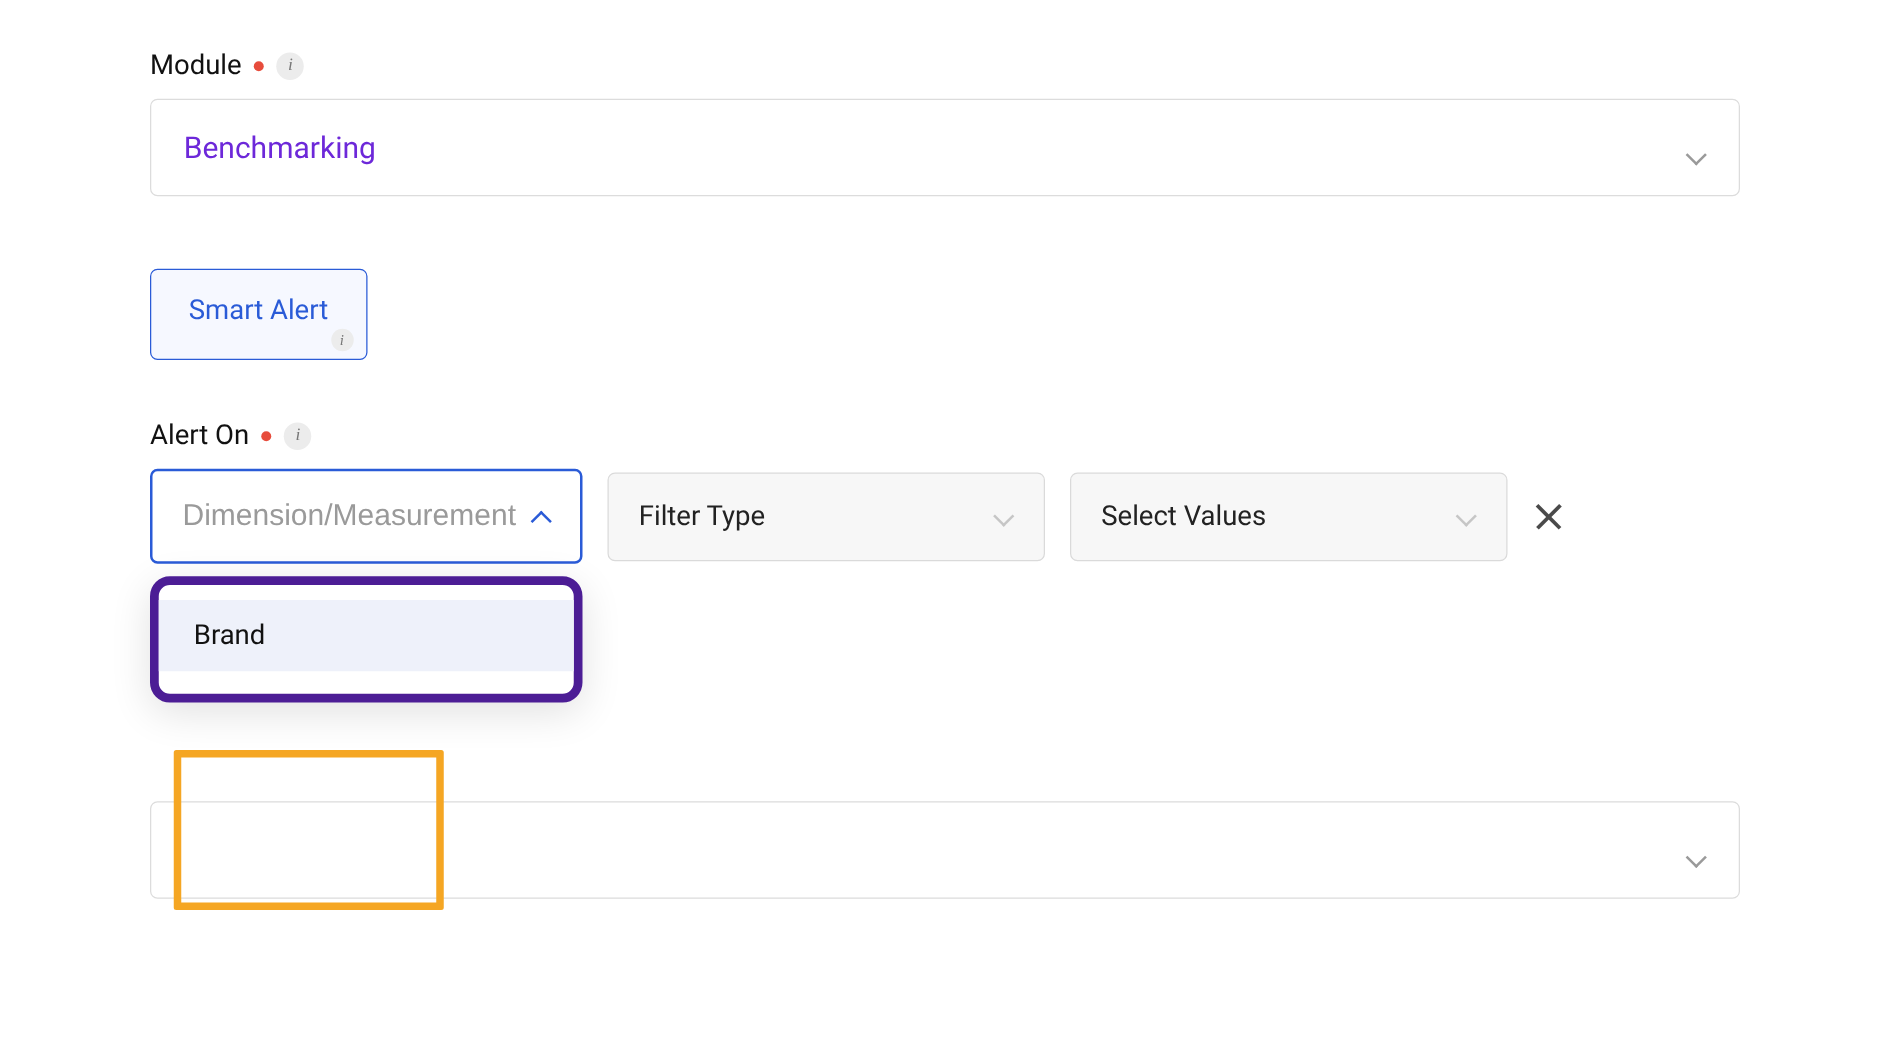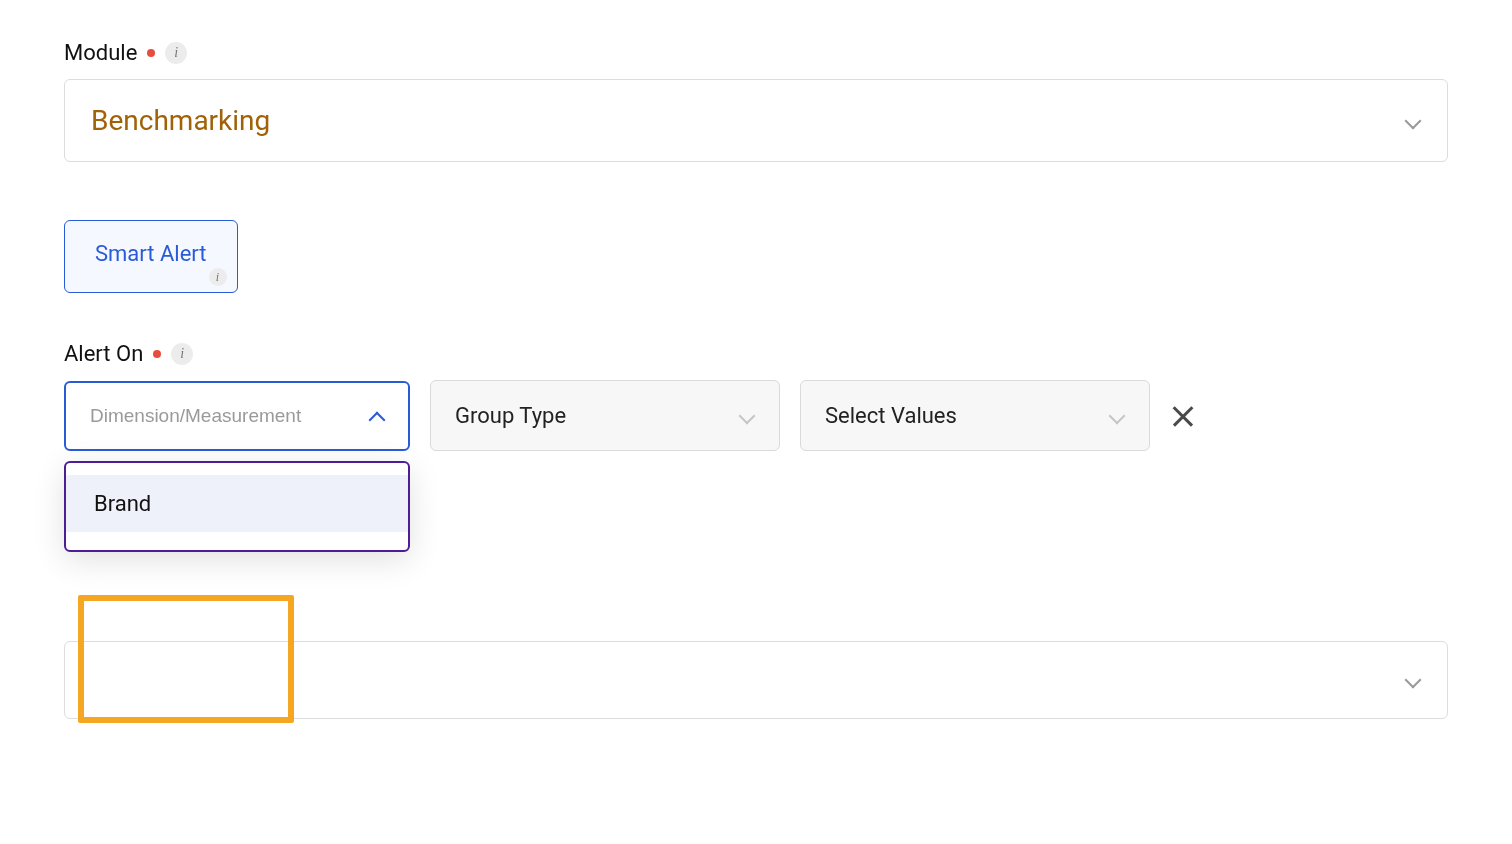--- a/index.html
+++ b/index.html
@@ -9,21 +9,21 @@
     }
     body {
       font-family: -apple-system, BlinkMacSystemFont, "Segoe UI", Roboto, Helvetica, Arial, sans-serif;
       background: #ffffff;
       color: #000000;
       width: 1512px;
       height: 844px;
       position: relative;
     }
     .container {
-      padding: 40px 64px;
+      padding: 40px 120px;
     }
     .field-group {
       margin-bottom: 48px;
     }
     .field-label {
       font-size: 22px;
       font-weight: 400;
       color: #111;
       display: flex;
       align-items: center;
@@ -48,25 +48,25 @@
       font-family: Georgia, serif;
       font-style: italic;
       font-size: 14px;
       color: #777;
     }
     .select-box {
       width: 100%;
       border: 1px solid #dcdcdc;
       border-radius: 6px;
       padding: 24px 26px;
-      font-size: 28px;
-      color: #a16207;
+      font-size: 24px;
+      color: #6d28d9;
       background: #fff;
       display: flex;
-      align-items: center;
+      align-items: flex-end;
       justify-content: space-between;
       cursor: pointer;
       position: relative;
     }
     .select-box.bottom {
       padding: 24px 26px;
     }
     .chevron-down {
       width: 16px;
       height: 16px;
@@ -136,21 +136,21 @@
       background: #fff;
       display: flex;
       align-items: center;
       justify-content: space-between;
       padding: 22px 24px;
       cursor: text;
     }
     .combo input {
       border: none;
       outline: none;
-      font-size: 19px;
+      font-size: 24px;
       color: #111;
       width: 100%;
       background: transparent;
     }
     .combo input::placeholder {
       color: #9a9a9a;
     }
     .disabled-select {
       border: 1px solid #dadada;
       background: #f7f7f7;
@@ -184,22 +184,22 @@
       background: #4a4a4a;
     }
     .close-icon::before { transform: rotate(45deg); }
     .close-icon::after { transform: rotate(-45deg); }
     .dropdown-menu {
       position: absolute;
       top: calc(100% + 10px);
       left: 0;
       width: 100%;
       background: #fff;
-      border: 2px solid #4c1d95;
-      border-radius: 6px;
+      border: 7px solid #4c1d95;
+      border-radius: 16px;
       box-shadow: 0 8px 32px rgba(0,0,0,0.12);
       padding: 12px 0 18px 0;
       z-index: 10;
     }
     .dropdown-item {
       padding: 16px 28px;
       font-size: 22px;
       color: #111;
       cursor: pointer;
     }
@@ -251,21 +251,21 @@
         <div class="combo">
           <input type="text" placeholder="Dimension/Measurement" style="">
           <span class="chevron-up"></span>
         </div>
         <div class="dropdown-menu">
           <div class="dropdown-item highlighted">Brand</div>
           <div class="highlight-box" style="left:12px; top:132px; width:216px; height:128px;"></div>
         </div>
       </div>
       <div class="disabled-select">
-        <span>Group Type</span>
+        <span>Filter Type</span>
         <span class="chevron-down"></span>
       </div>
       <div class="disabled-select">
         <span>Select Values</span>
         <span class="chevron-down"></span>
       </div>
       <div class="close-icon"></div>
     </div>
   </div>
 

